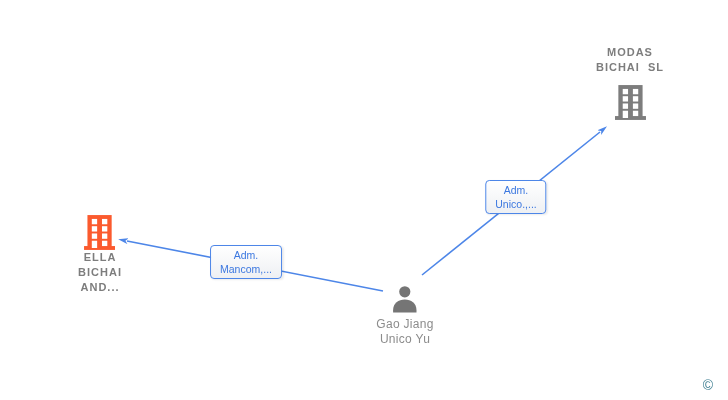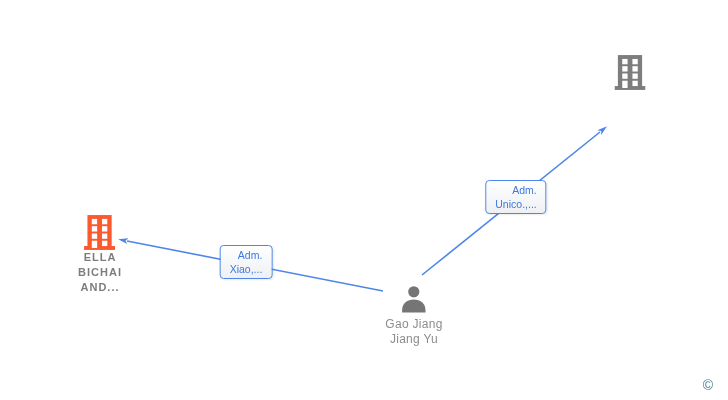--- a/index.html
+++ b/index.html
@@ -56,34 +56,34 @@
   }
   .icon-building { width: 31px; height: 35px; display: block; }
   .icon-building.gray  { color: var(--building-gray, #7d7d7d); }
   .icon-building.orange{ color: var(--building-orange, #fb5a2e); }
   .icon-person { width: 27px; height: 30px; display: block; color: var(--person-gray, #757575); }
 
   #node-modas { left: 630px; top: 45px; }
   #node-modas .icon-building { margin-top: 10px; }
   #node-ella  { left: 100px; top: 215px; }
   #node-ella  .node-label { }
-  #node-person{ left: 414px; top: 284px; }
+  #node-person{ left: 405px; top: 284px; }
   #node-person .node-label { margin-top: 3px; }
 
   
   .edge-label {
     position: absolute;
     transform: translate(-50%, -50%);
     z-index: 4;
     border: 1px solid var(--edge-blue, #4d86e8);
     border-radius: 4px;
     background: linear-gradient(180deg, #ffffff 0%, #eef0f3 100%);
     box-shadow: 1px 1px 2px rgba(0,0,0,0.08);
     padding: 2px 9px;
-    text-align: right;
+    text-align: center;
     cursor: pointer;
   }
   .edge-label .line {
     white-space: pre;
     font-size: 10.5px;
     line-height: 14px;
     color: var(--edge-label-blue, #3c78e0);
   }
   #edge-label-0 { left: 246px; top: 262px; }
   #edge-label-1 { left: 516px; top: 197px; }
@@ -126,20 +126,24 @@
     <defs>
       <marker id="arrowhead" viewBox="0 0 10 6" markerWidth="10" markerHeight="6" refX="1" refY="3" orient="auto" markerUnits="userSpaceOnUse">
         <path d="M0,0 L10,3 L0,6 L2.6,3 Z"></path>
       </marker>
     </defs>
     <line x1="383" y1="291" x2="127" y2="241" marker-end="url(#arrowhead)"></line>
     <line x1="422" y1="275" x2="600" y2="132" marker-end="url(#arrowhead)"></line>
   </svg>
 
   <div class="node" id="node-modas">
+    <div class="node-label">
+      <div class="line">MODAS</div>
+      <div class="line">BICHAI  SL</div>
+    </div>
     <svg class="icon-building gray" viewBox="0 0 32 36" xmlns="http://www.w3.org/2000/svg">
       <rect x="3.5" y="0" width="25" height="34" fill="currentColor"></rect>
       <rect x="0" y="32" width="32" height="4" fill="currentColor"></rect>
       <g fill="#ffffff">
         <rect x="8" y="4" width="5.5" height="5.5"></rect>
         <rect x="18.5" y="4" width="5.5" height="5.5"></rect>
         <rect x="8" y="11.5" width="5.5" height="5.5"></rect>
         <rect x="18.5" y="11.5" width="5.5" height="5.5"></rect>
         <rect x="8" y="19" width="5.5" height="5.5"></rect>
         <rect x="18.5" y="19" width="5.5" height="5.5"></rect>
@@ -171,27 +175,27 @@
     </div>
   </div>
 
   <div class="node" id="node-person">
     <svg class="icon-person" viewBox="0 0 30 30" xmlns="http://www.w3.org/2000/svg">
       <circle cx="15" cy="7" r="6.2" fill="currentColor"></circle>
       <path d="M2,30 v-2.5 c0,-8 6,-12 13,-12 s13,4 13,12 V30 Z" fill="currentColor"></path>
     </svg>
     <div class="node-label person-label">
       <div class="line">Gao Jiang</div>
-      <div class="line">Jiang Yu</div>
+      <div class="line">Unico Yu</div>
     </div>
   </div>
 
   <div class="edge-label" id="edge-label-0">
     <div class="line">Adm.</div>
-    <div class="line">Xiao,...</div>
+    <div class="line">Mancom,...</div>
   </div>
   <div class="edge-label" id="edge-label-1">
     <div class="line">Adm.</div>
     <div class="line">Unico.,...</div>
   </div>
 
   <div id="watermark">
     <span class="copy">©</span>
   </div>
 

